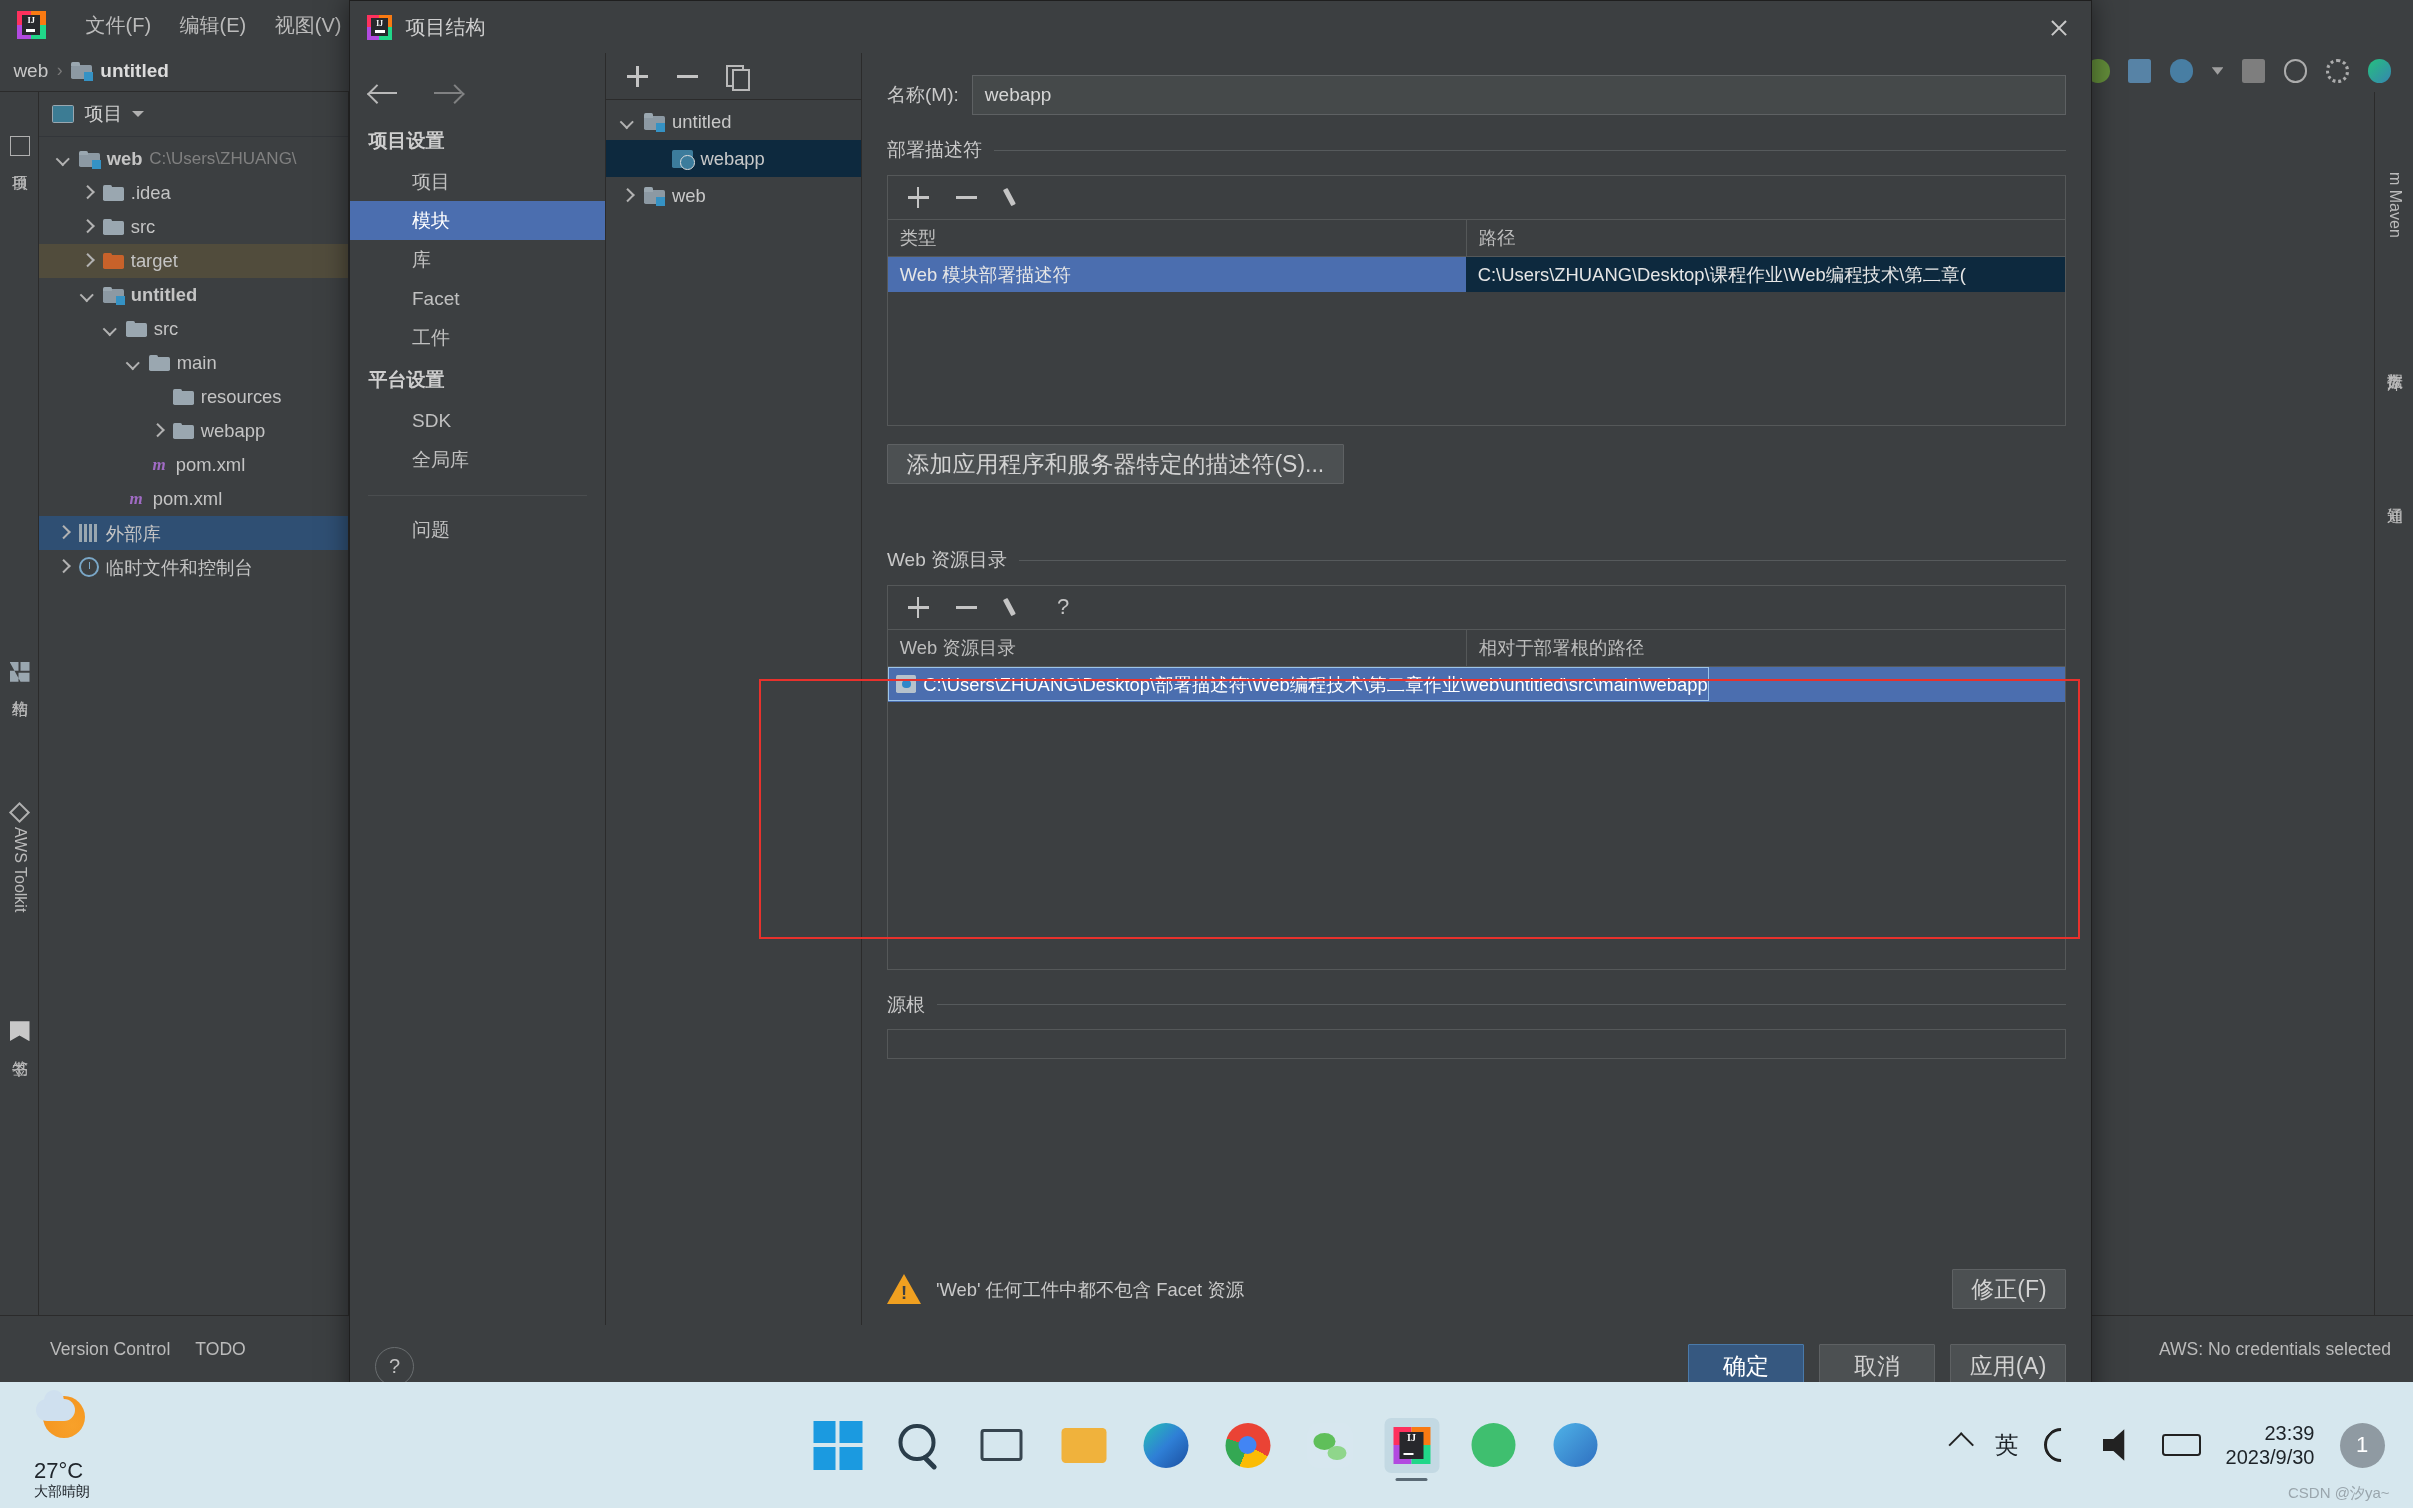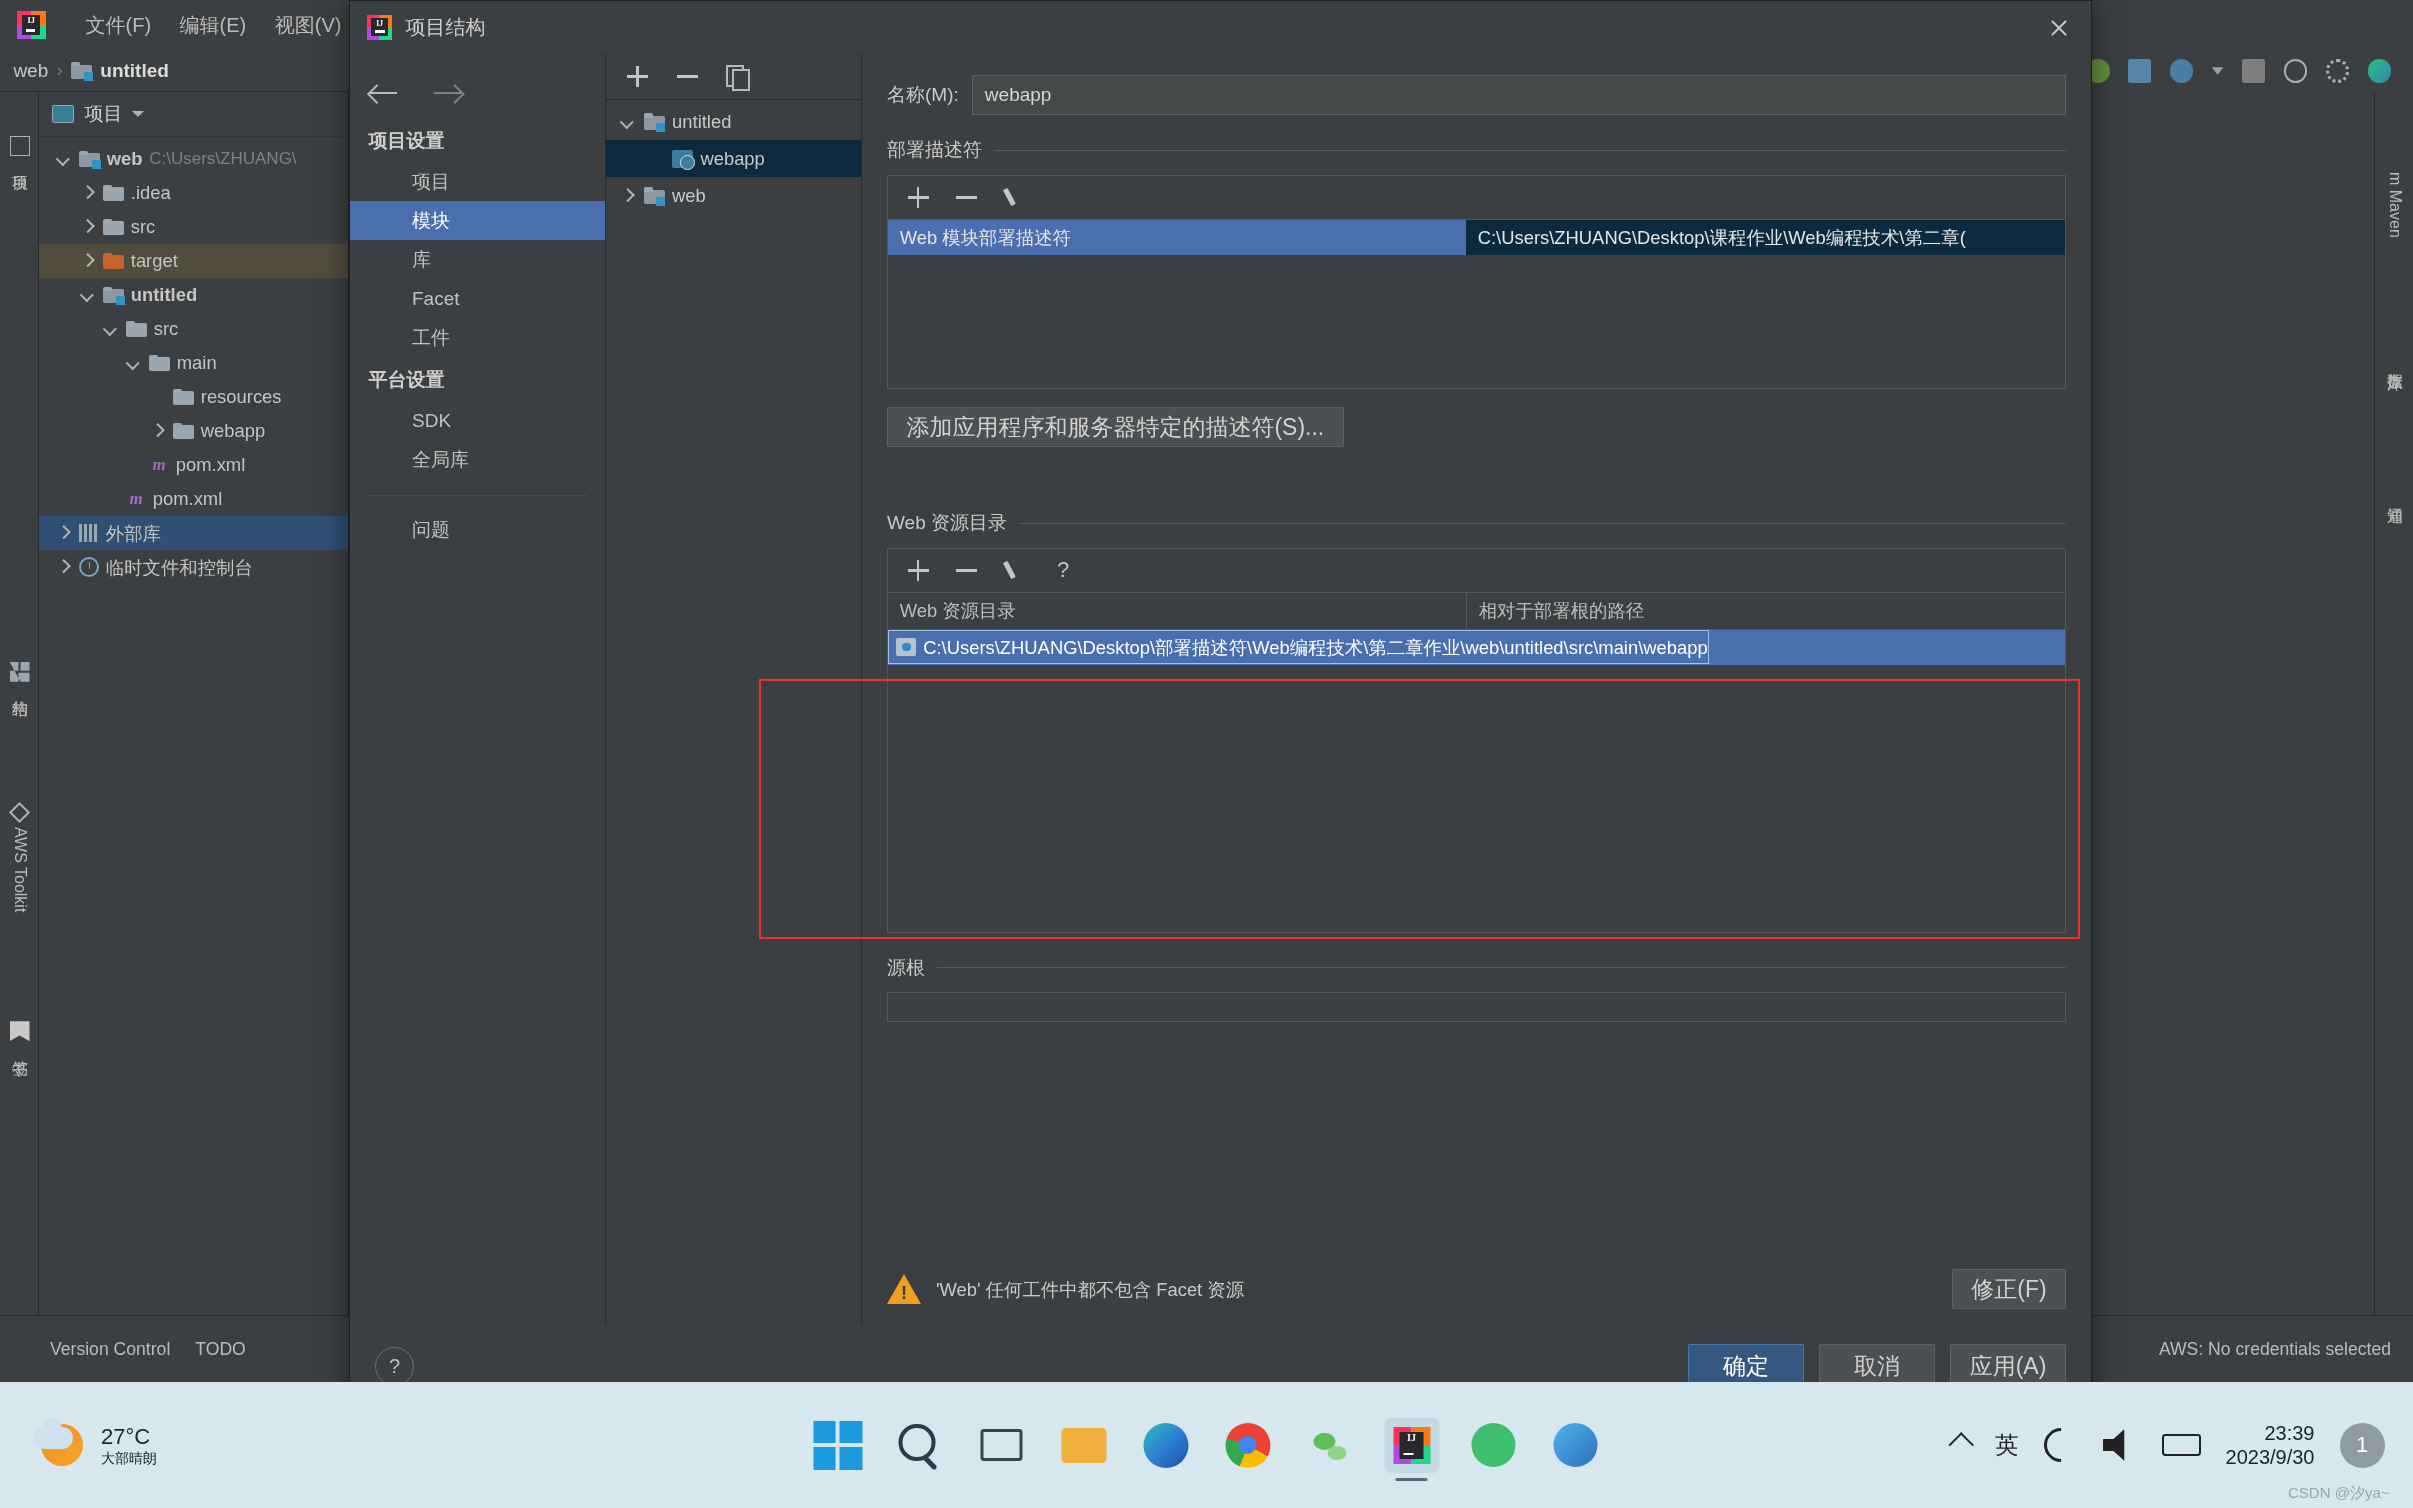--- a/index.html
+++ b/index.html
@@ -197,21 +197,21 @@
   .warn-fix{margin-left:auto;}
 
   .dlg-footer{position:absolute;left:0;right:0;bottom:0;height:82px;display:flex;align-items:center;padding:0 25px;}
   .help-btn{width:39px;height:39px;border-radius:50%;border:1.3px solid #6a6e70;color:#c2c2c2;font-size:20px;
     display:flex;align-items:center;justify-content:center;}
   .footer-btns{margin-left:auto;display:flex;gap:15px;}
   .footer-btns .btn{min-width:116px;height:44px;}
 
   
   .taskbar{position:absolute;left:0;bottom:0;width:2413px;height:126px;background:#d6e7ee;display:flex;align-items:center;}
-  .weather{display:flex;align-items:center;gap:15px;padding-left:34px;}
+  .weather{display:flex;align-items:center;gap:15px;padding-left:34px;flex-direction:column;}
   .moon{width:52px;height:52px;position:relative;}
   .moon .m{position:absolute;right:3.4px;top:5px;width:42px;height:42px;border-radius:50%;
     background:radial-gradient(circle at 70% 70%, #f8a12a, #f3921c);}
   .moon .c{position:absolute;left:0;top:8.4px;width:39px;height:22px;border-radius:13.4px;background:#cfe0ef;}
   .moon .c::before{content:"";position:absolute;left:7.5px;top:-9.2px;width:20px;height:20px;border-radius:50%;background:#cfe0ef;}
   .wx-text{display:flex;flex-direction:column;line-height:1.15;color:#20262c;}
   .wx-temp{font-size:22px;} .wx-cond{font-size:14px;}
 
   .tb-center{position:absolute;left:50%;transform:translateX(-50%);display:flex;align-items:center;gap:27px;}
   .tbi{width:55px;height:55px;border-radius:6.7px;position:relative;}
@@ -469,20 +469,24 @@
           <div class="group-hdr">
             <span class="gt">部署描述符</span>
             <span class="gl"></span>
           </div>
           <div class="panel">
             <div class="panel-tb">
               <span class="tb-plus"></span>
               <span class="tb-minus"></span>
               <span class="tb-pencil"></span>
             </div>
+            <div class="tbl-head">
+              <span class="th" style="width:578px">类型</span>
+              <span class="th" style="flex:1">路径</span>
+            </div>
             <div class="panel-body" style="height:168px">
               <div class="tr selected">
                 <span class="td c1" style="width:578px">Web 模块部署描述符</span>
                 <span class="td c2" style="flex:1">C:\Users\ZHUANG\Desktop\课程作业\Web编程技术\第二章(</span>
               </div>
             </div>
           </div>
           <div style="margin-top:18.4px">
             <span class="btn">添加应用程序和服务器特定的描述符(S)...</span>
           </div>

